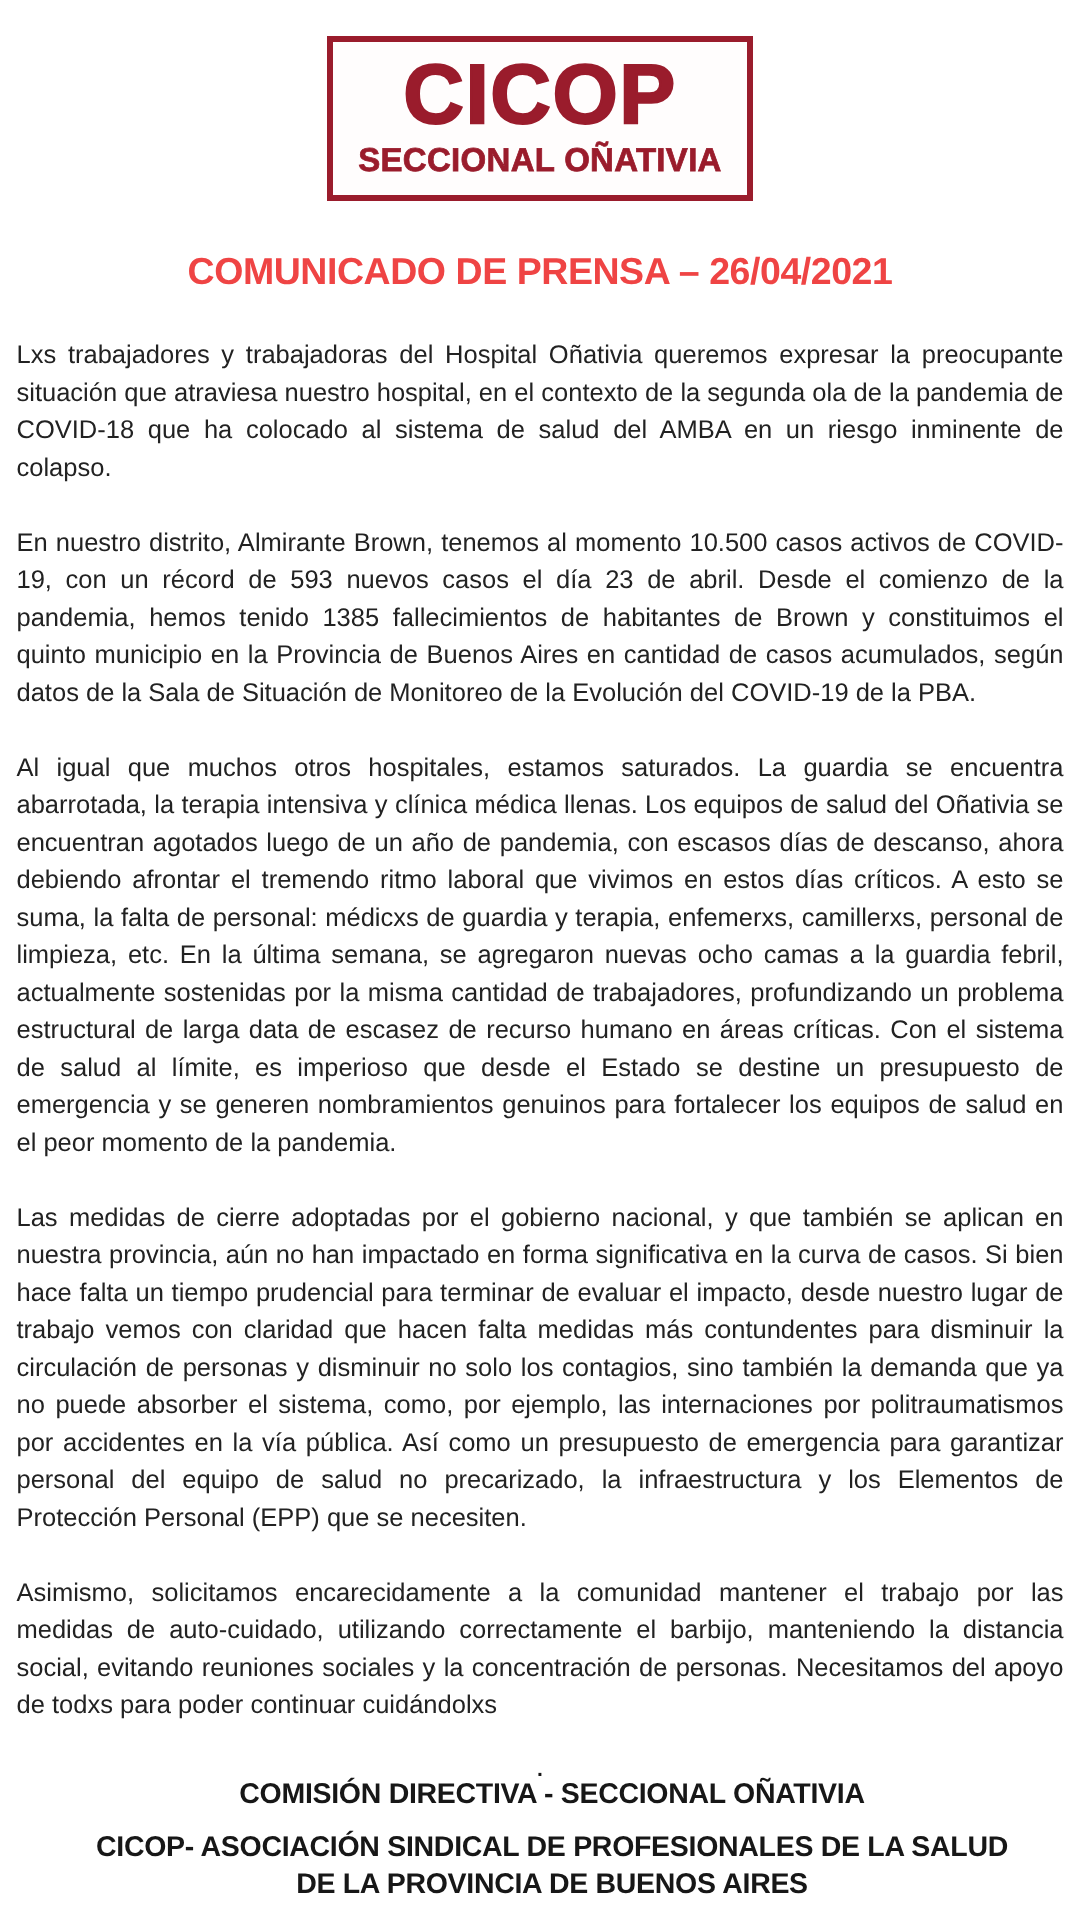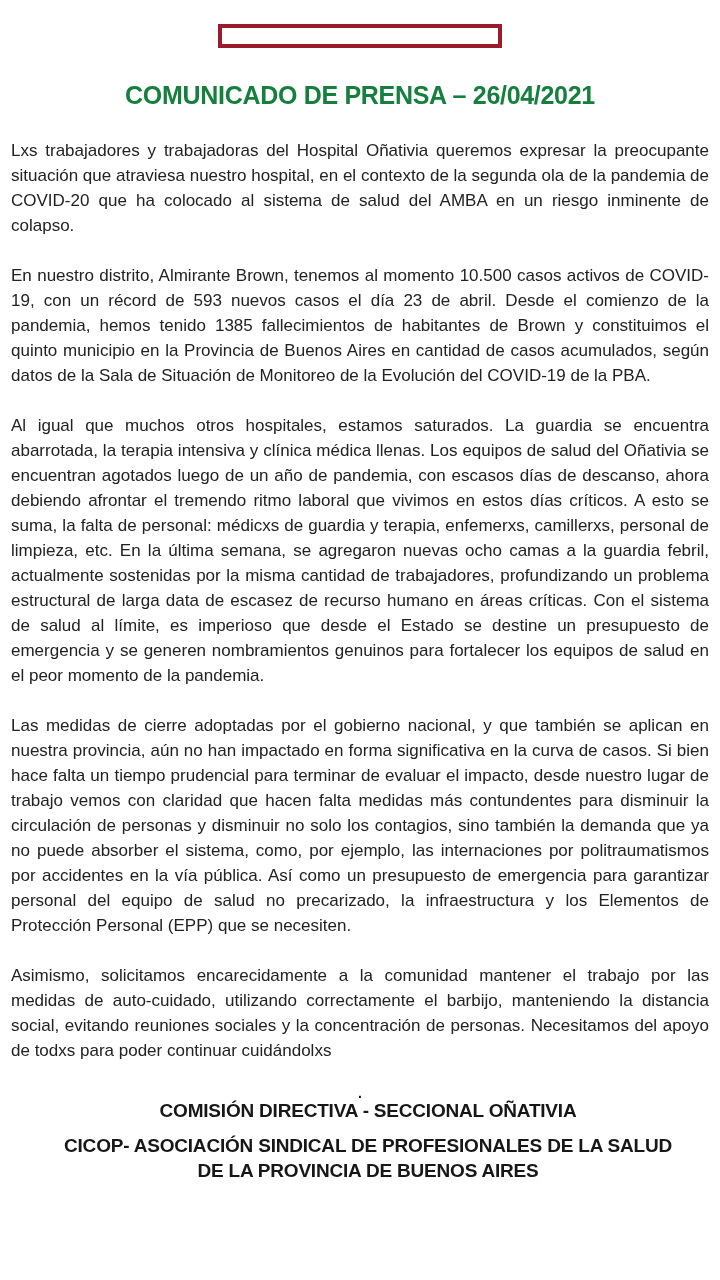--- a/index.html
+++ b/index.html
@@ -45,21 +45,21 @@
     margin-top: 2px;
   }
   
   .title {
     margin: 32px 0 2px;
     text-align: center;
     font-size: 25px;
     line-height: 30px;
     font-weight: bold;
     letter-spacing: -0.3px;
-    color: #15803d;
+    color: #ef4444;
   }
   
   .body-text {
     margin: 28px 11px 0;
     font-size: 17px;
     line-height: 25px;
     text-align: justify;
     color: #222222;
   }
   .body-text p {
@@ -87,26 +87,28 @@
     max-width: 624px;
     margin-top: 10px;
   }
 </style>
 </head>
 <body>
 
 <div class="page">
 
   <div class="logo-box">
+    <div class="logo-acronym">CICOP</div>
+    <div class="logo-subtitle">SECCIONAL OÑATIVIA</div>
   </div>
 
   <h1 class="title">COMUNICADO DE PRENSA – 26/04/2021</h1>
 
   <div class="body-text">
-    <p>Lxs trabajadores y trabajadoras del Hospital Oñativia queremos expresar la preocupante situación que atraviesa nuestro hospital, en el contexto de la segunda ola de la pandemia de COVID-20 que ha colocado al sistema de salud del AMBA en un riesgo inminente de colapso.</p>
+    <p>Lxs trabajadores y trabajadoras del Hospital Oñativia queremos expresar la preocupante situación que atraviesa nuestro hospital, en el contexto de la segunda ola de la pandemia de COVID-18 que ha colocado al sistema de salud del AMBA en un riesgo inminente de colapso.</p>
     <p>En nuestro distrito, Almirante Brown, tenemos al momento 10.500 casos activos de COVID-19, con un récord de 593 nuevos casos el día 23 de abril. Desde el comienzo de la pandemia, hemos tenido 1385 fallecimientos de habitantes de Brown y constituimos el quinto municipio en la Provincia de Buenos Aires en cantidad de casos acumulados, según datos de la Sala de Situación de Monitoreo de la Evolución del COVID-19 de la PBA.</p>
     <p>Al igual que muchos otros hospitales, estamos saturados. La guardia se encuentra abarrotada, la terapia intensiva y clínica médica llenas. Los equipos de salud del Oñativia se encuentran agotados luego de un año de pandemia, con escasos días de descanso, ahora debiendo afrontar el tremendo ritmo laboral que vivimos en estos días críticos. A esto se suma, la falta de personal: médicxs de guardia y terapia, enfemerxs, camillerxs, personal de limpieza, etc.  En la última semana, se agregaron nuevas ocho camas a la guardia febril, actualmente sostenidas por la misma cantidad de trabajadores, profundizando un problema estructural de larga data de escasez de recurso humano en áreas críticas. Con el sistema de salud al límite, es imperioso que desde el Estado se destine un presupuesto de emergencia y se generen nombramientos genuinos para fortalecer los equipos de salud en el peor momento de la pandemia.</p>
     <p>Las medidas de cierre adoptadas por el gobierno nacional, y que también se aplican en nuestra provincia, aún no han impactado en forma significativa en la curva de casos. Si bien hace falta un tiempo prudencial para terminar de evaluar el impacto, desde nuestro lugar de trabajo vemos con claridad que hacen falta medidas más contundentes para disminuir la circulación de personas y disminuir no solo los contagios, sino también la demanda que ya no puede absorber el sistema, como, por ejemplo, las internaciones por politraumatismos por accidentes en la vía pública. Así como un presupuesto de emergencia para garantizar personal del equipo de salud no precarizado, la infraestructura y los Elementos de Protección Personal (EPP) que se necesiten.</p>
     <p>Asimismo, solicitamos encarecidamente a la comunidad mantener el trabajo por las medidas de auto-cuidado, utilizando correctamente el barbijo, manteniendo la distancia social, evitando reuniones sociales y la concentración de personas. Necesitamos del apoyo de todxs para poder continuar cuidándolxs</p>
   </div>
 
   <div class="footer">
     <div class="separator-dot">.</div>
     <div class="sig-line">COMISIÓN DIRECTIVA - SECCIONAL OÑATIVIA</div>
     <div class="sig-line sig-line-2">CICOP- ASOCIACIÓN SINDICAL DE PROFESIONALES DE LA SALUD DE LA PROVINCIA DE BUENOS AIRES</div>

